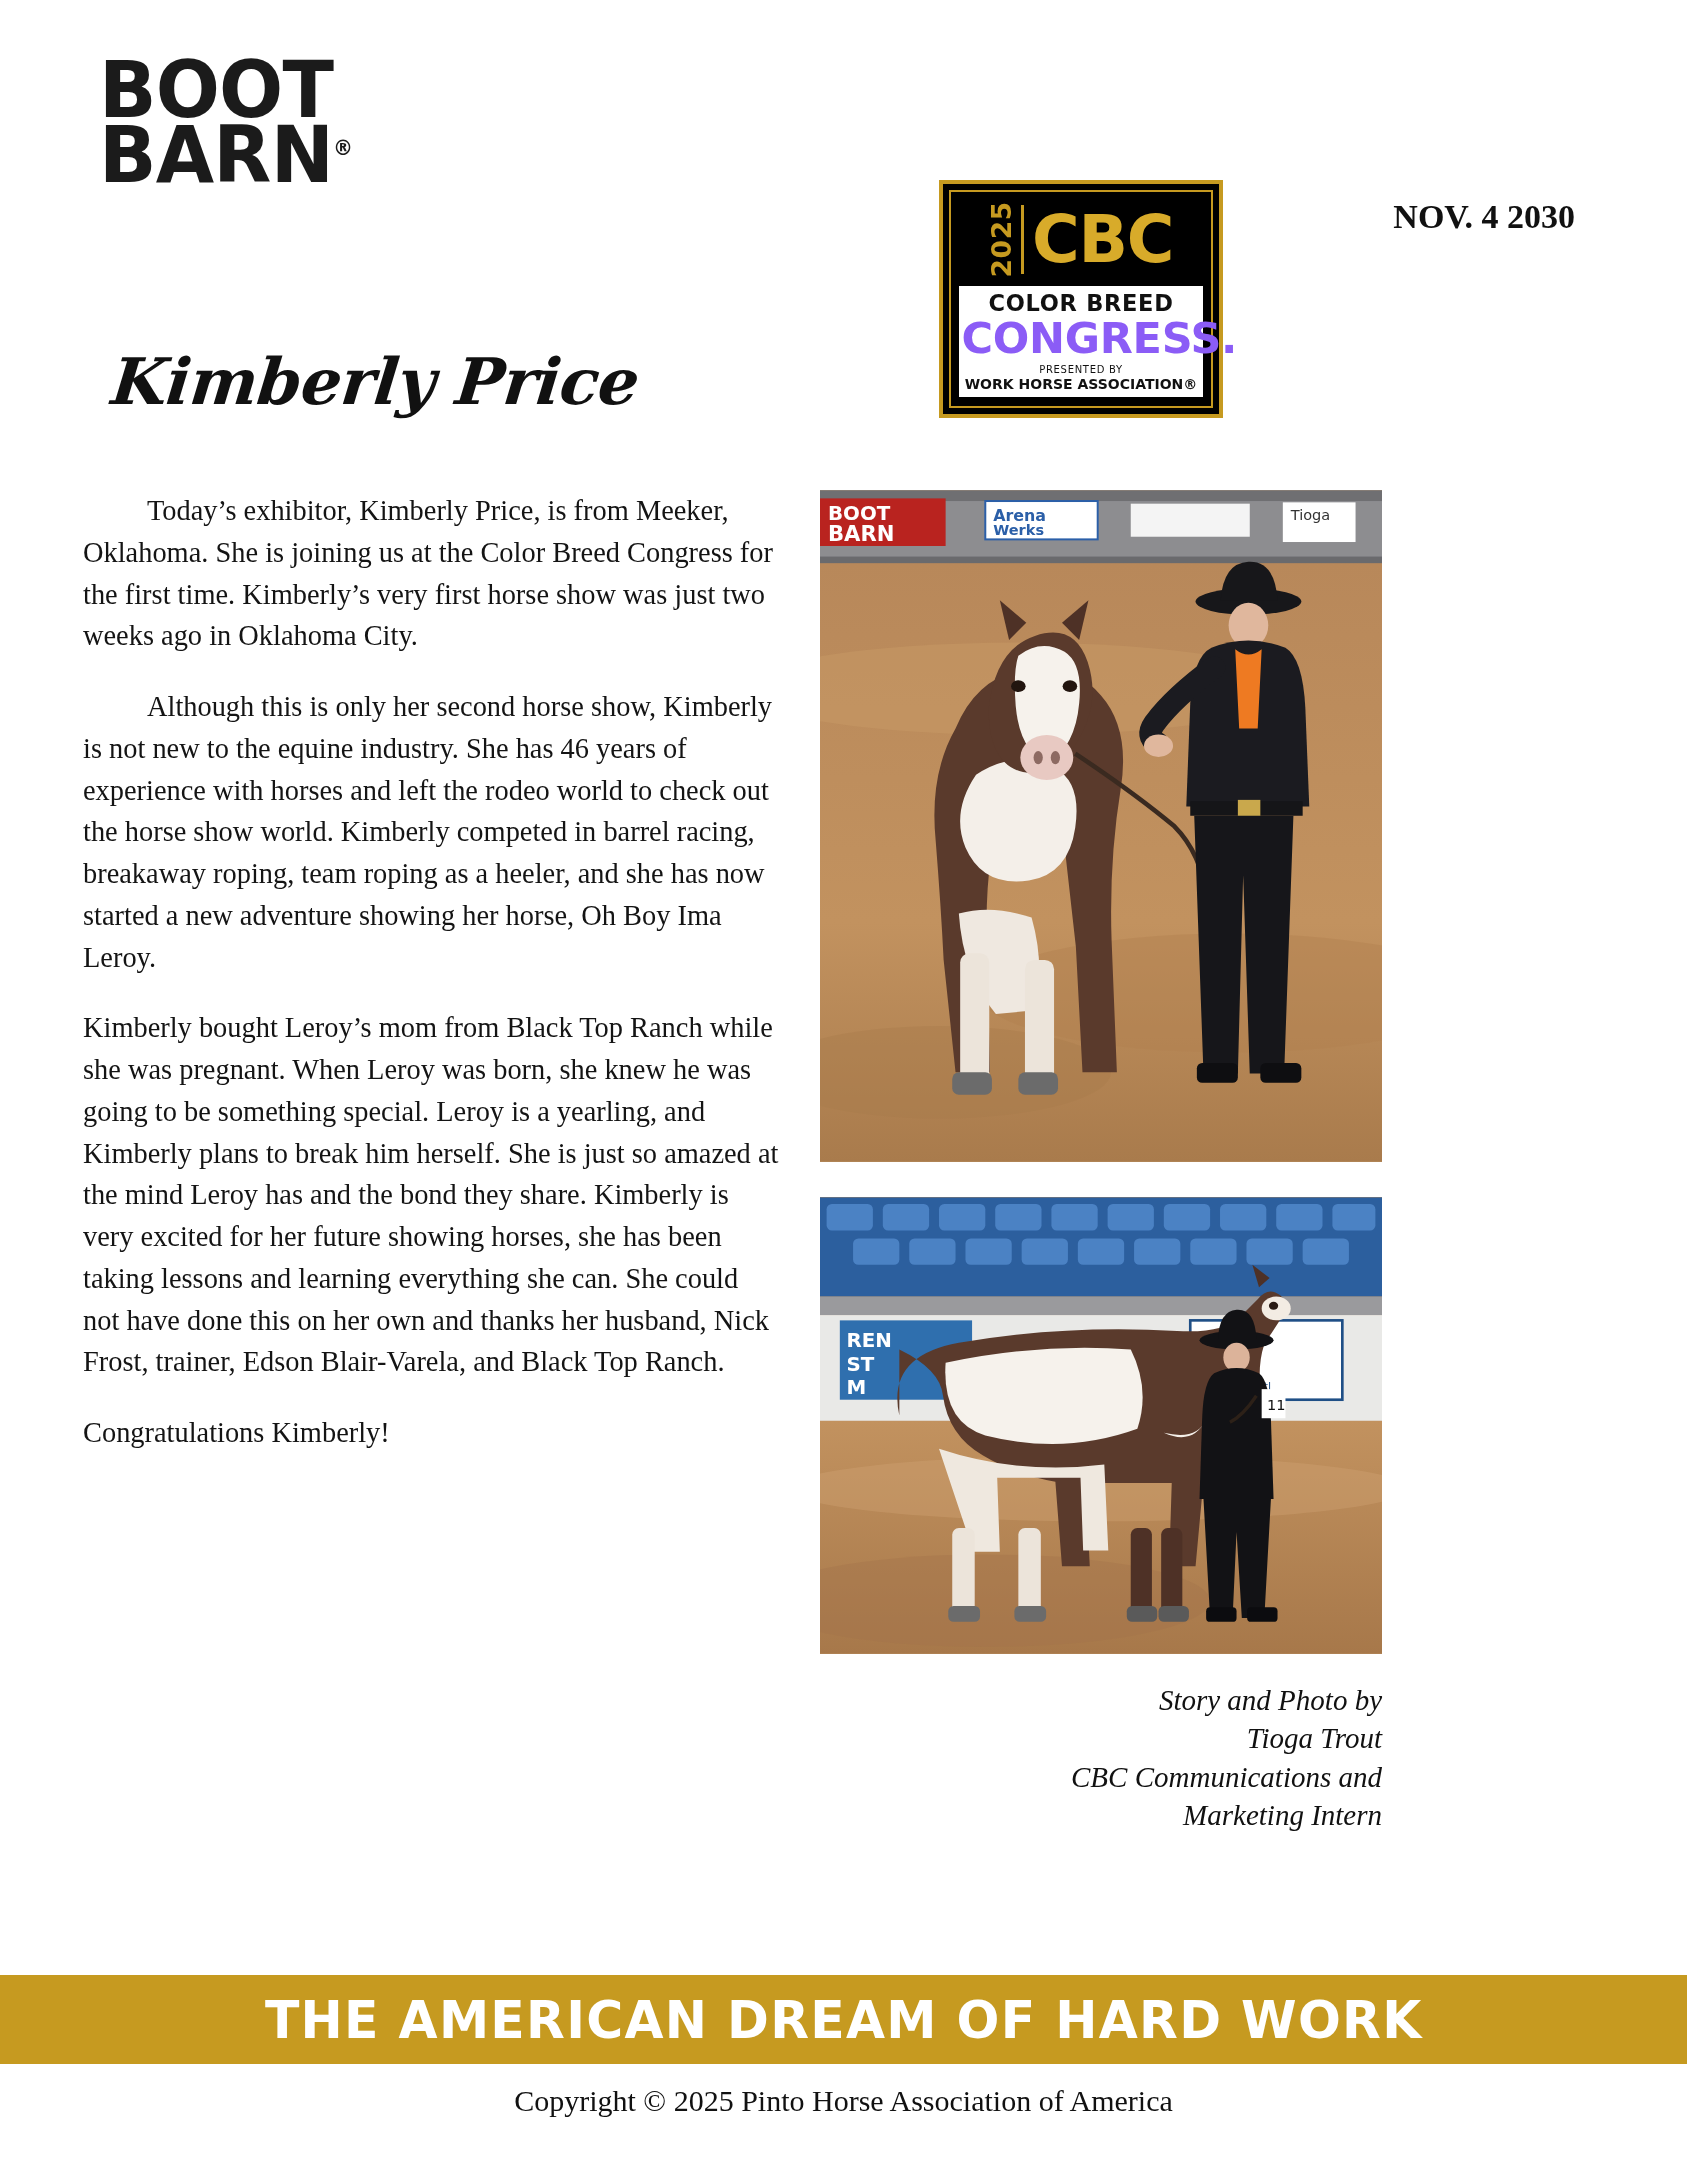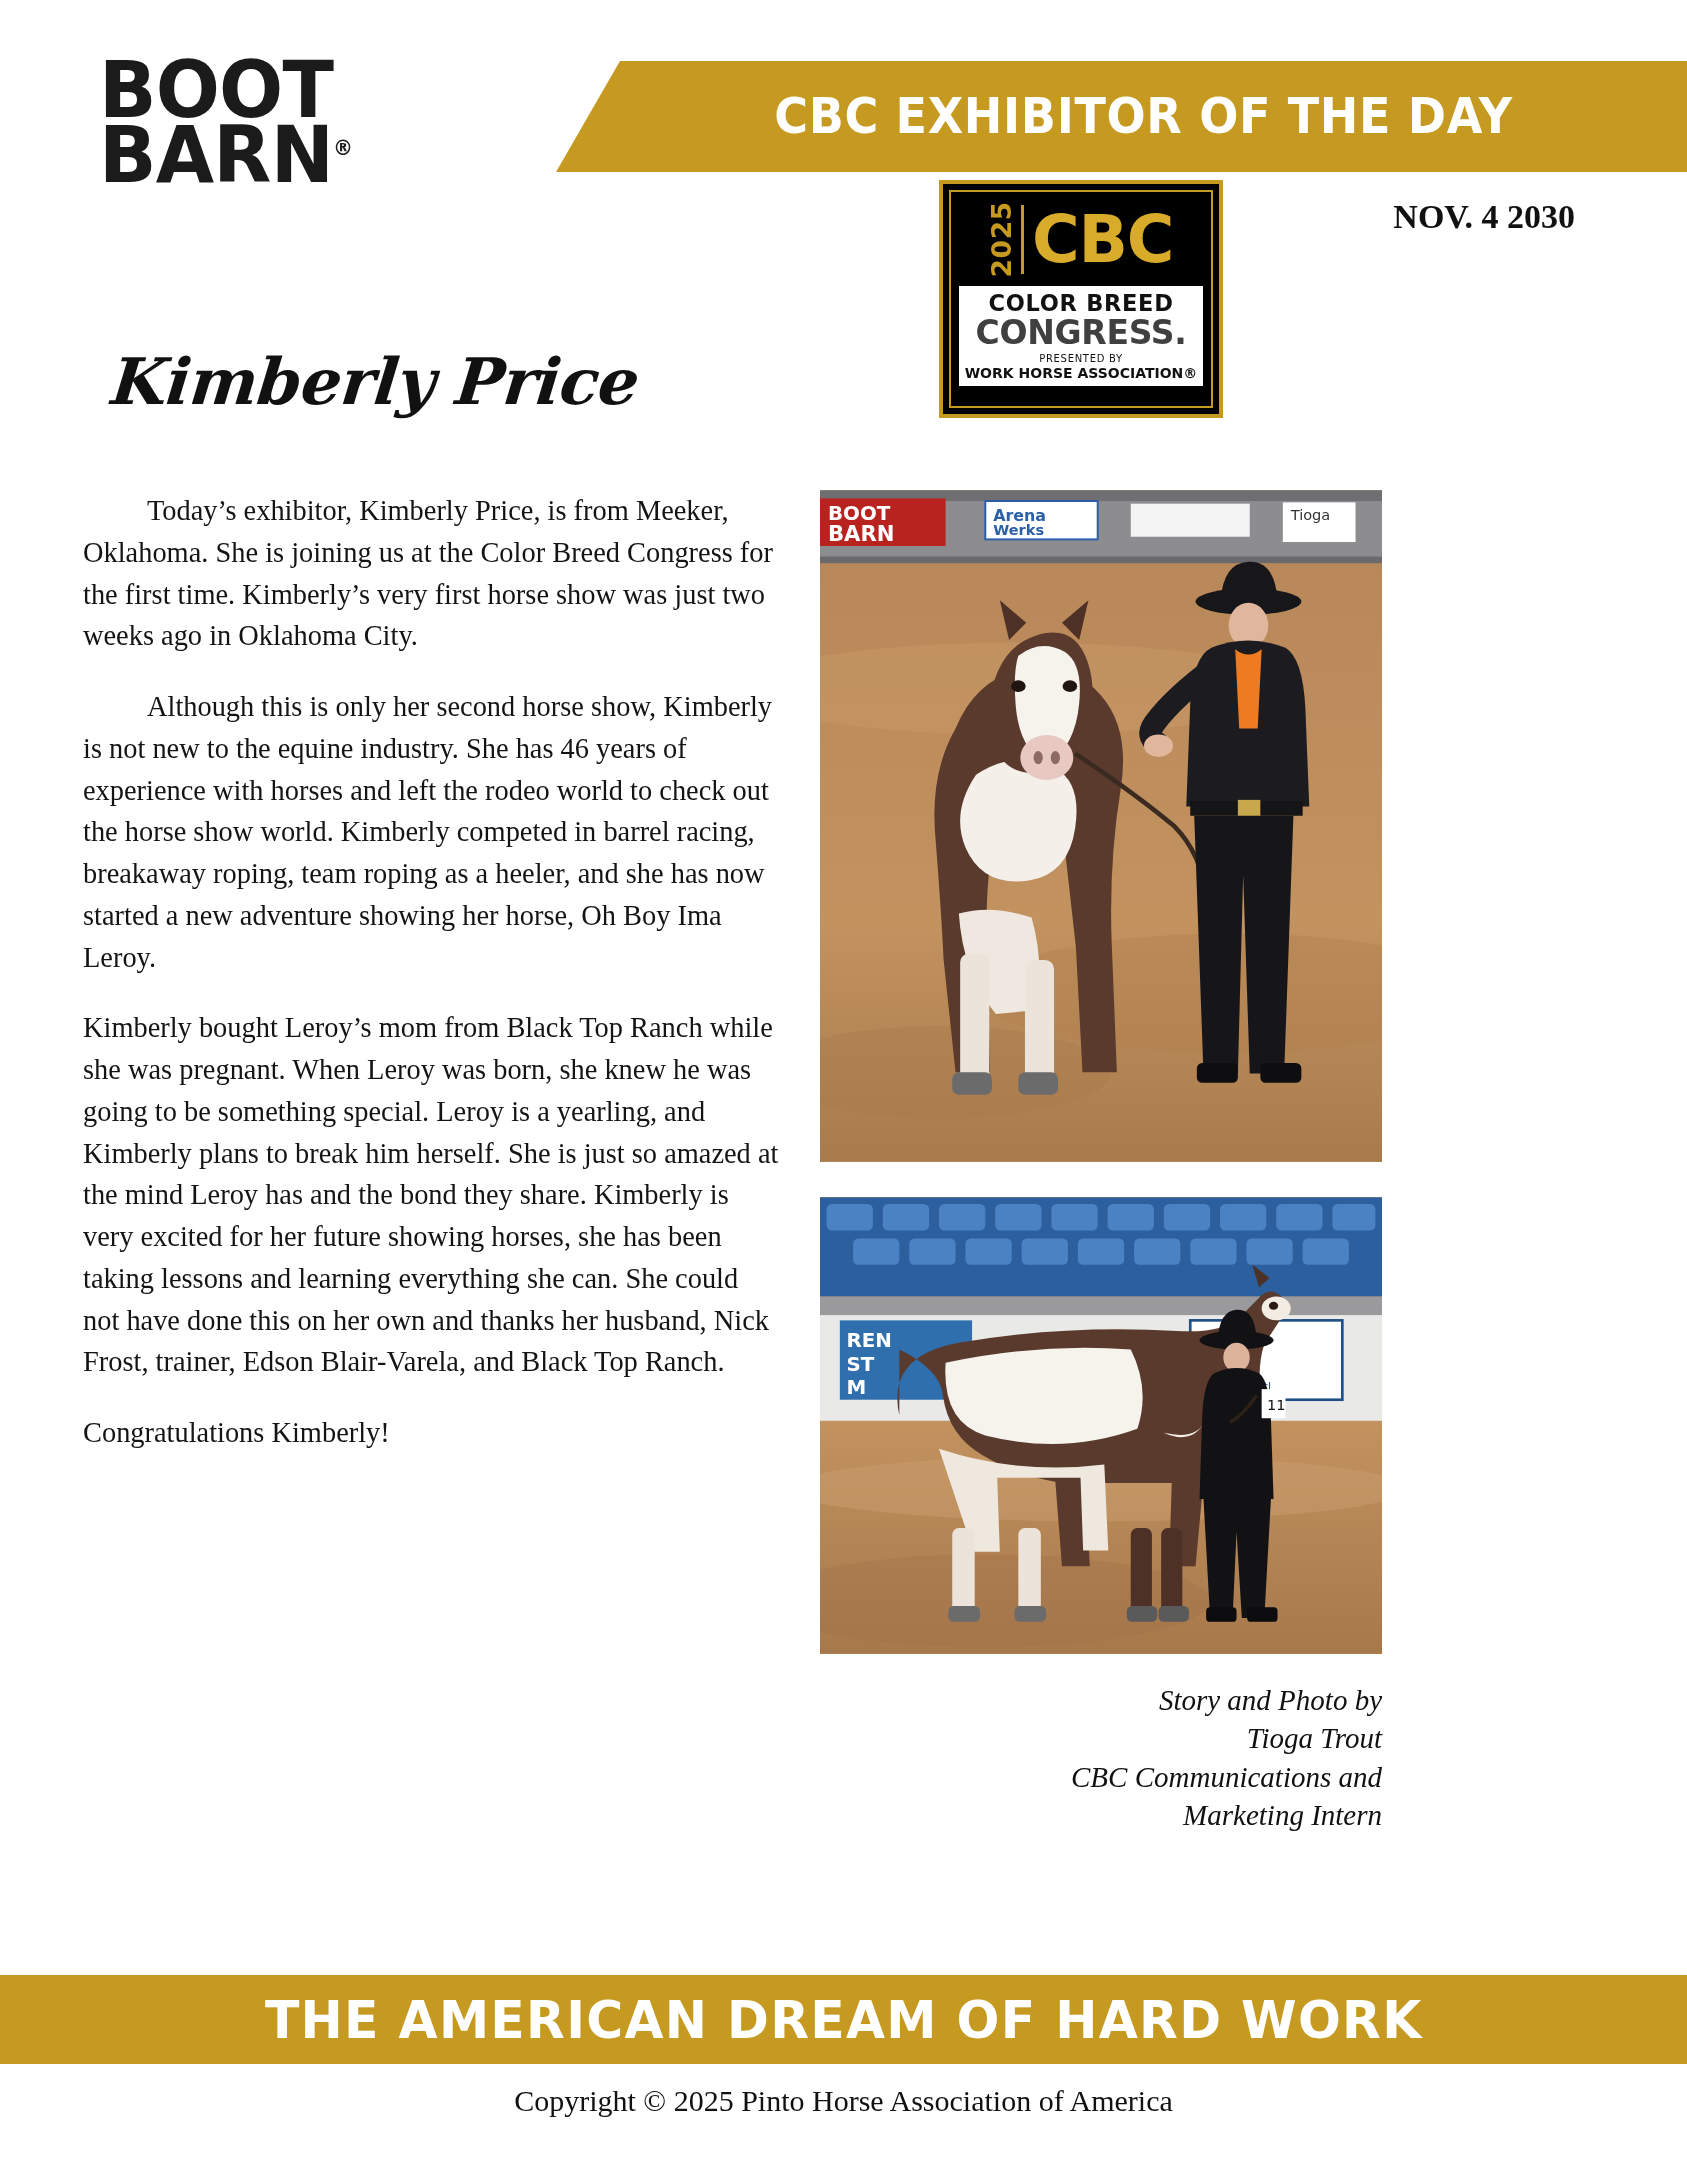--- a/index.html
+++ b/index.html
@@ -130,22 +130,22 @@
     font-family: "DejaVu Sans", sans-serif;
     font-weight: bold;
     font-size: 22.5px;
     color: #111;
     letter-spacing: 0.7px;
     line-height: 1.05;
   }
   .cbc-congress {
     font-family: "DejaVu Sans", sans-serif;
     font-weight: bold;
-    font-size: 33px;
-    color: #404040;
+    font-size: 43px;
+    color: #8b5cf6;
     letter-spacing: -0.3px;
     line-height: 1.05;
   }
   .cbc-presented {
     font-family: "DejaVu Sans", sans-serif;
     font-size: 10px;
     color: #111;
     letter-spacing: 0.7px;
     margin-top: 2.6px;
   }
@@ -261,23 +261,20 @@
 </head>
 <body>
 
 <div class="header">
 
   <div class="bootbarn">
     <span>BOOT</span><br>
     <span>BARN</span><span class="reg">®</span>
   </div>
 
-  <div class="gold-banner">
-    <span class="gold-banner-text">CBC EXHIBITOR OF THE DAY</span>
-  </div>
 
   <div class="date">NOV. 4 2030</div>
 
   <div class="cbc-logo">
     <div class="cbc-inner">
       <div class="cbc-top">
         <div class="cbc-year">2025</div>
         <div class="cbc-bar"></div>
         <div class="cbc-abbr">CBC</div>
       </div>

